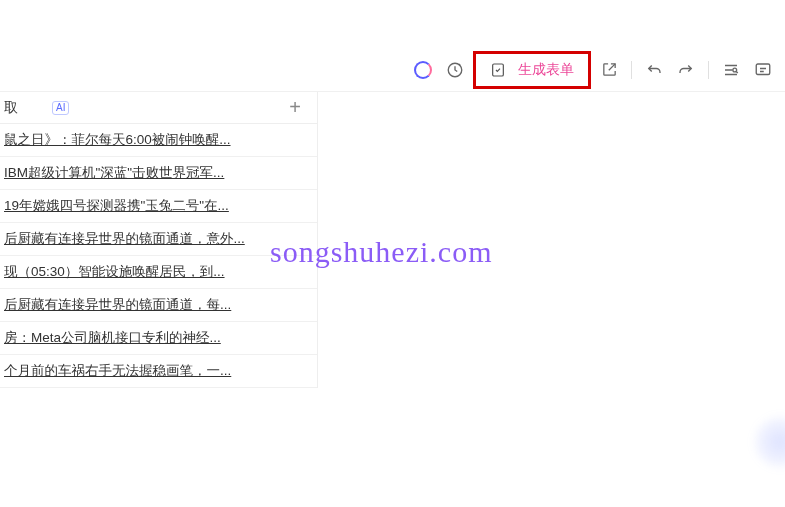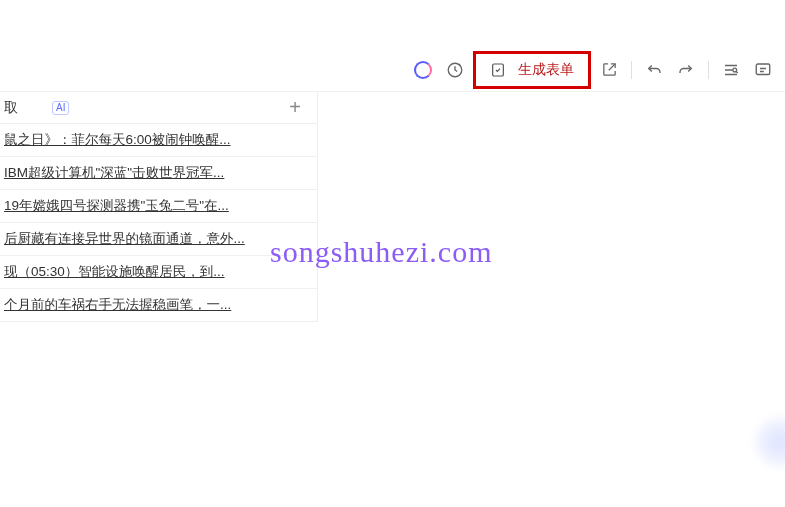--- a/index.html
+++ b/index.html
@@ -40,21 +40,21 @@
       border: 2.5px solid #5b5cff;
       border-right-color: #ff6b9d;
       border-radius: 50%;
     }
     .gen-form-btn {
       display: flex;
       align-items: center;
       gap: 12px;
       padding: 4px 8px;
       cursor: pointer;
-      color: #b91c1c;
+      color: #ec4899;
       font-size: 14px;
     }
     .highlight-box {
       border: 3px solid #d40000;
       padding: 3px 6px;
     }
     .divider {
       width: 1px;
       height: 18px;
       background: #e0e0e0;
@@ -209,18 +209,20 @@
       <span class="ai-badge">AI</span>
     </div>
     <div class="add-btn">+</div>
   </div>
   <div id="sidebar-list">
       <div class="list-item">鼠之日》：菲尔每天6:00被闹钟唤醒...</div>
       <div class="list-item">IBM超级计算机"深蓝"击败世界冠军...</div>
       <div class="list-item">19年嫦娥四号探测器携"玉兔二号"在...</div>
       <div class="list-item">后厨藏有连接异世界的镜面通道，意外...</div>
       <div class="list-item">现（05:30）智能设施唤醒居民，到...</div>
+      <div class="list-item">后厨藏有连接异世界的镜面通道，每...</div>
+      <div class="list-item">房：Meta公司脑机接口专利的神经...</div>
       <div class="list-item">个月前的车祸右手无法握稳画笔，一...</div>
     </div>
 </div>
 
 <div class="watermark">songshuhezi.com</div>
 <div class="blur-circle"></div>
 
 </body></html>

